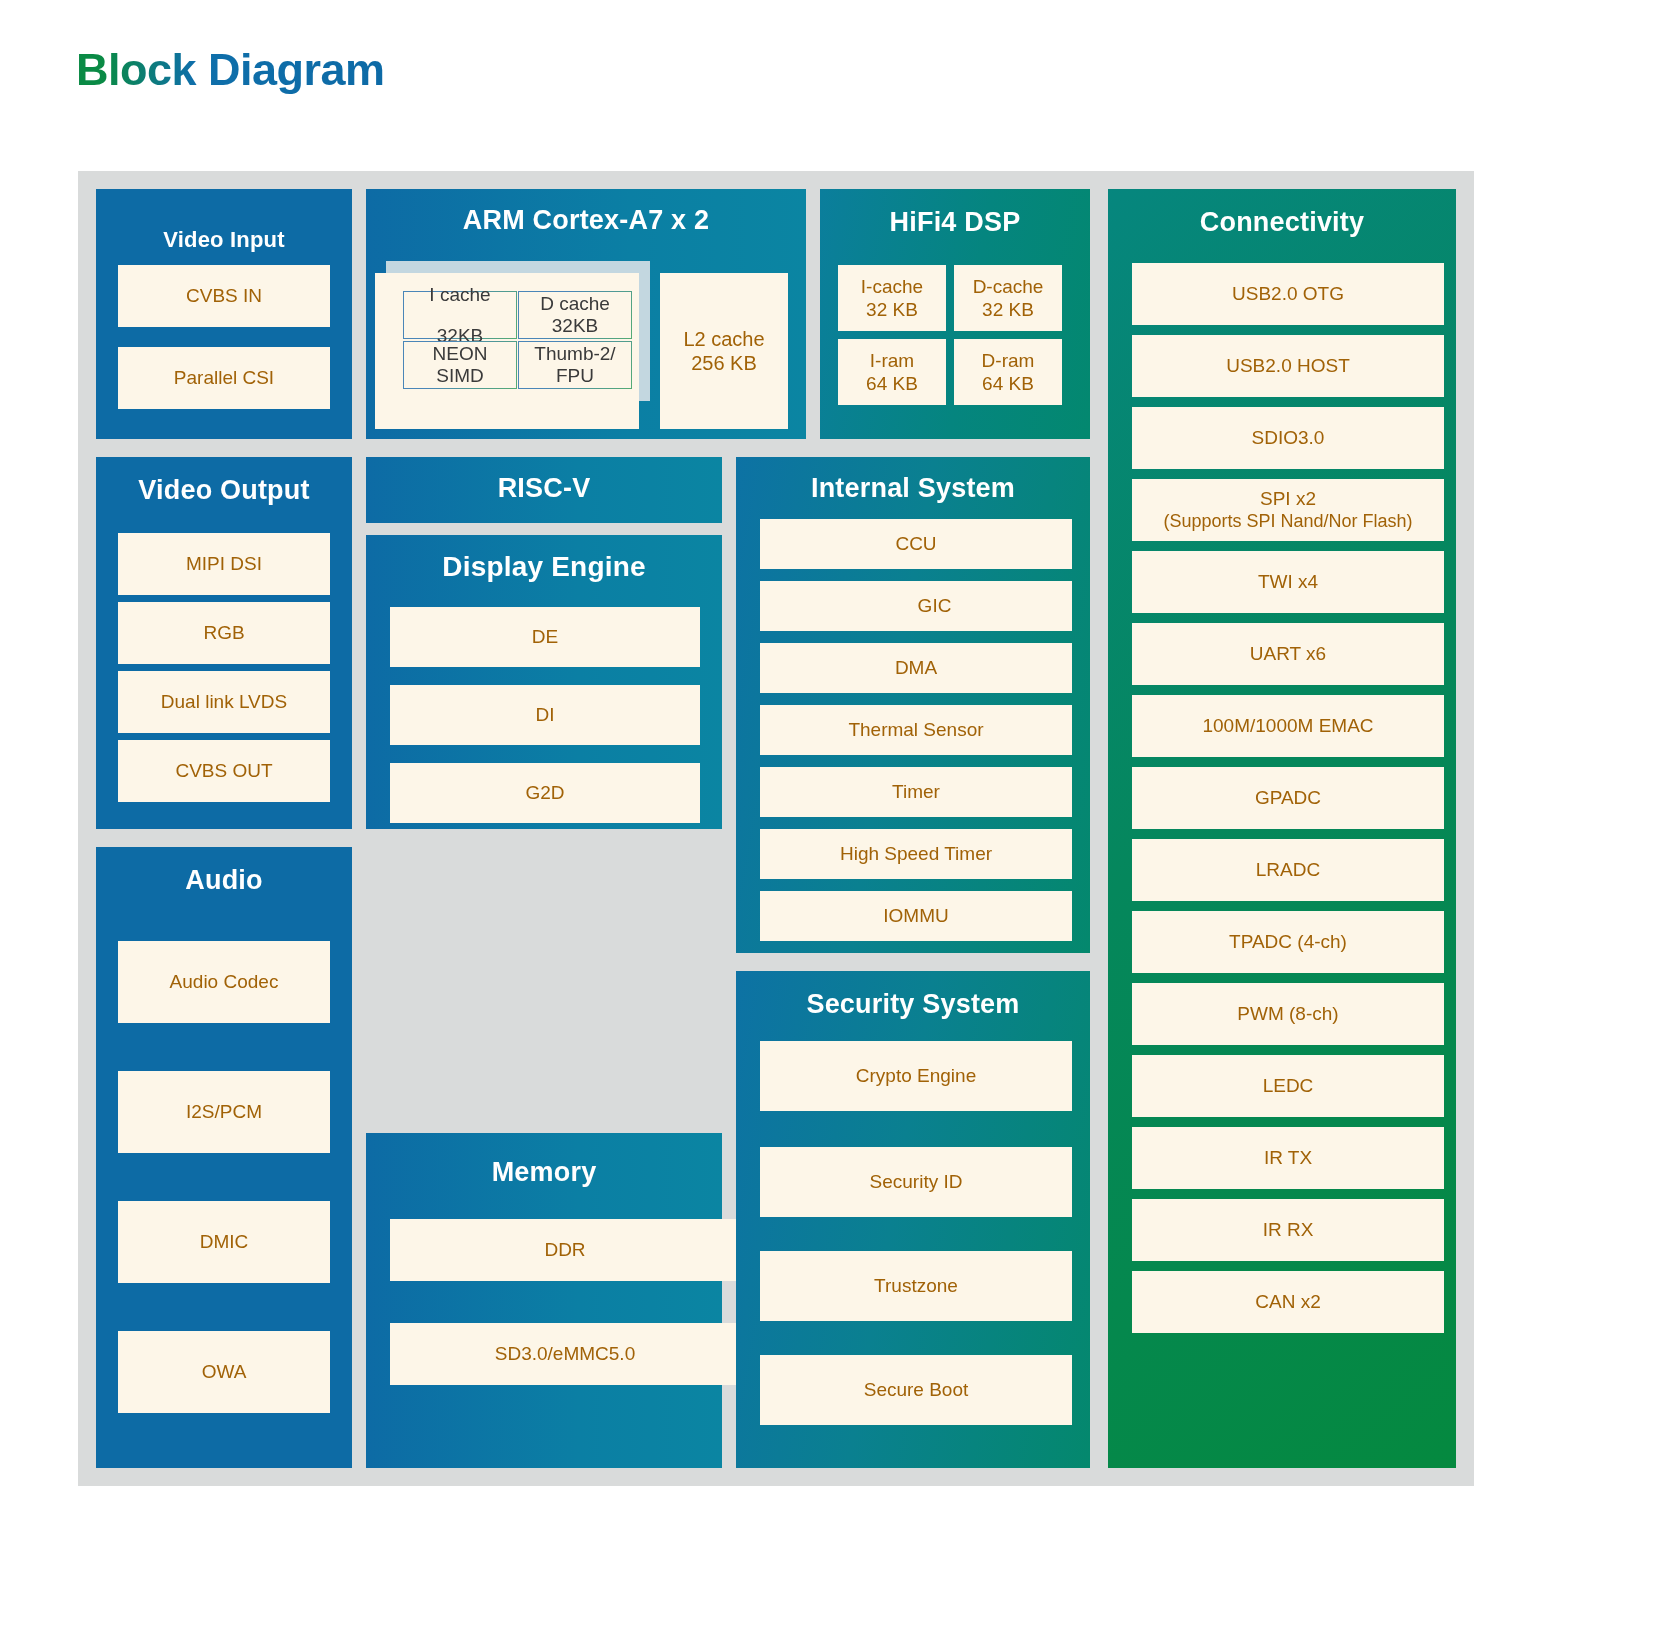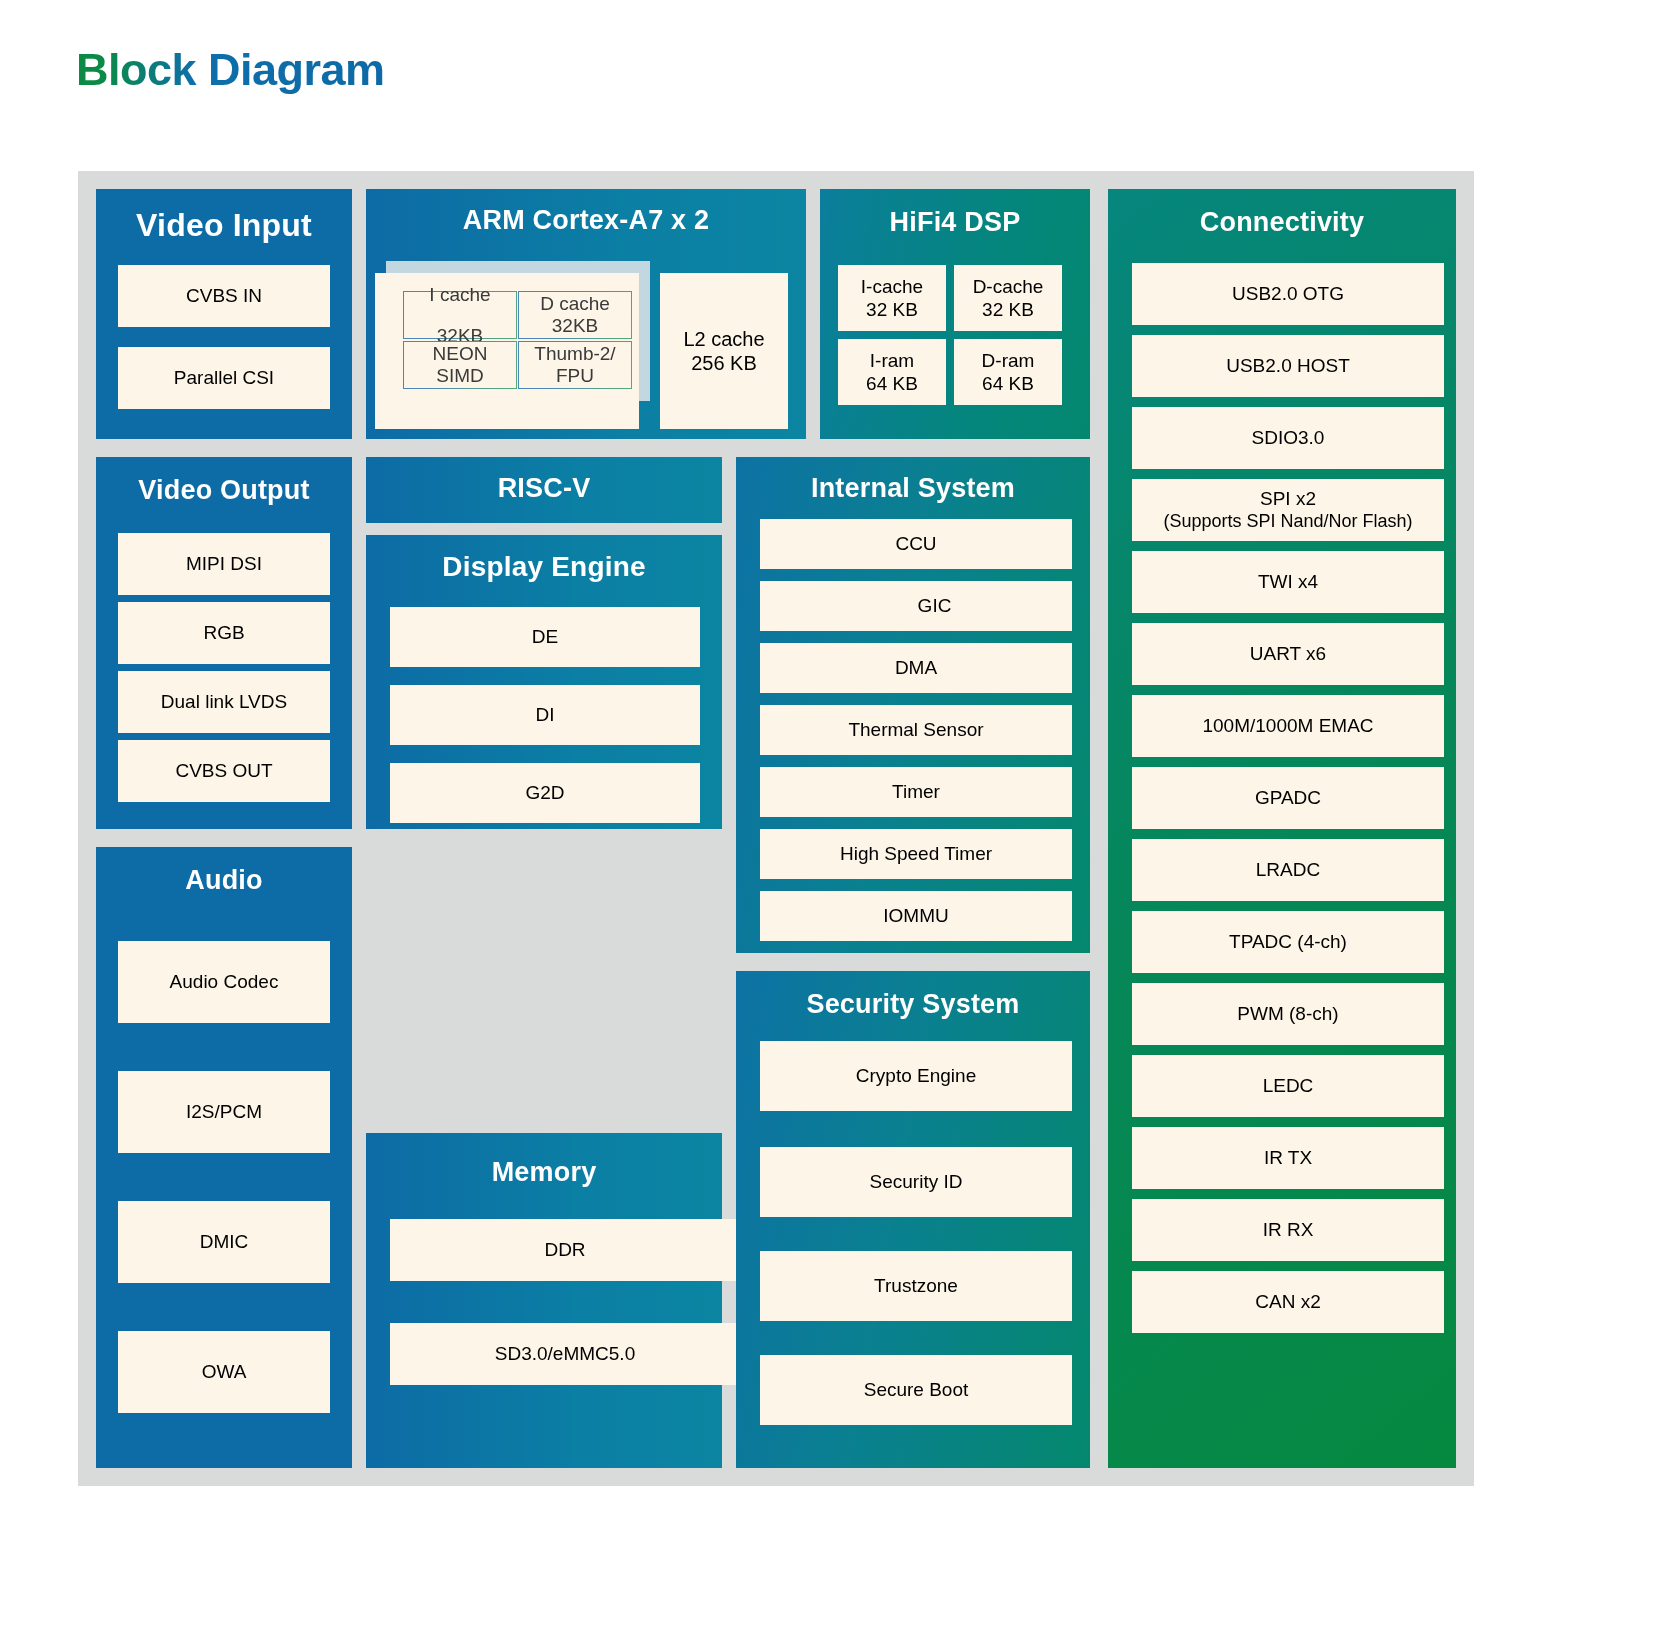--- a/index.html
+++ b/index.html
@@ -51,21 +51,21 @@
   }
   .block-title {
     text-align: center;
     font-weight: bold;
     color: #ffffff;
     letter-spacing: 0.2px;
     white-space: nowrap;
   }
   .item {
     background: #fdf6e8;
-    color: #000000;
+    color: #a16207;
     text-align: center;
     display: flex;
     align-items: center;
     justify-content: center;
     flex-direction: column;
     line-height: 1.22;
     font-size: 19px;
   }
 
   
@@ -89,21 +89,21 @@
 
   
   #blk-hifi4        { left: 742px; top: 18px;  width: 270px; height: 250px; }
   #blk-internal     { left: 658px; top: 286px; width: 354px; height: 496px; }
   #blk-security     { left: 658px; top: 800px; width: 354px; height: 497px; }
 
   
   #blk-connectivity { left: 1030px; top: 18px; width: 348px; height: 1279px; }
 
   
-  #blk-video-input .block-title { font-size: 32px; padding-top: 18px; }
+  #blk-video-input .block-title { font-size: 22px; padding-top: 18px; margin-top: 20px; }
   #blk-video-input .item { position: absolute; left: 22px; width: 212px; height: 62px; }
   .vi-1 { top: 76px; }
   .vi-2 { top: 158px; }
 
   
   #blk-video-output .block-title { font-size: 27px; padding-top: 18px; }
   #blk-video-output .item { position: absolute; left: 22px; width: 212px; height: 62px; }
   .vo-1 { top: 76px; }
   .vo-2 { top: 145px; }
   .vo-3 { top: 214px; }

